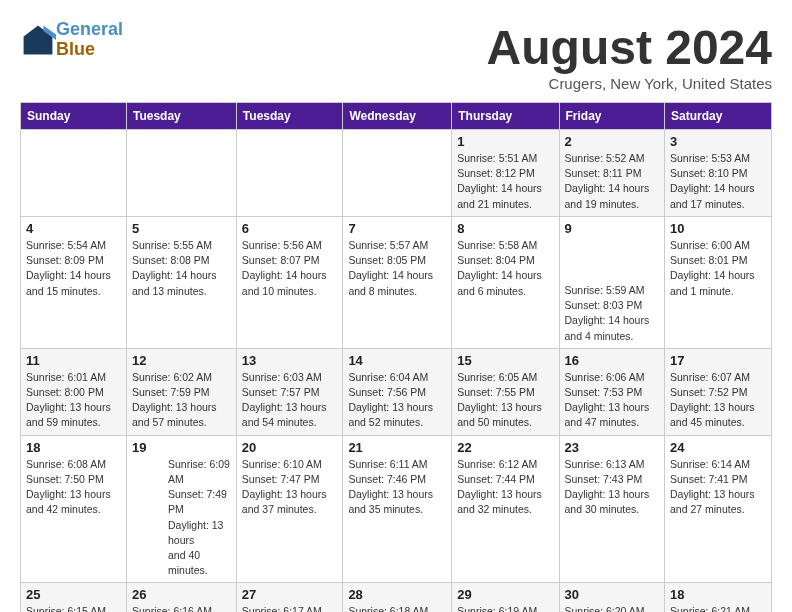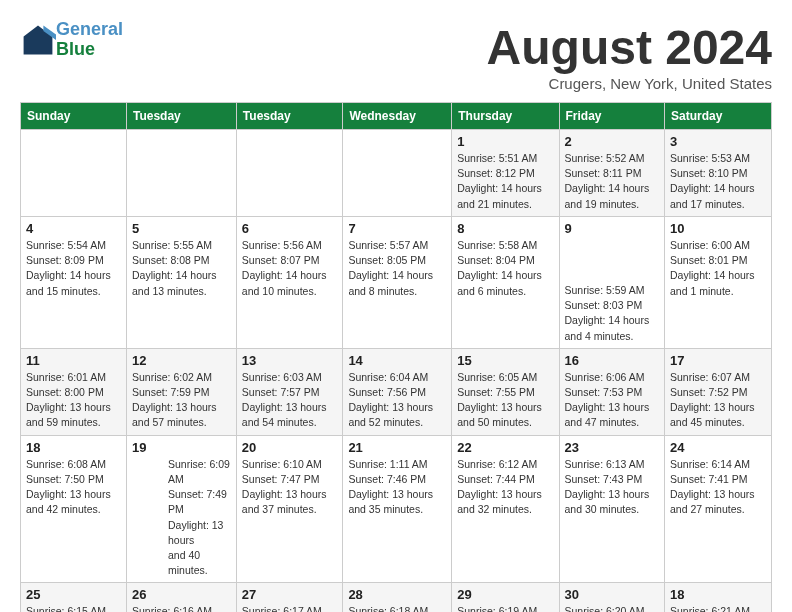--- a/index.html
+++ b/index.html
@@ -44,21 +44,21 @@
     .location {
       font-size: 15px;
       color: #555;
     }
     table {
       width: 100%;
       border-collapse: collapse;
       font-size: 11px;
     }
     thead tr th {
-      background-color: #15803d;
+      background-color: #4c1d95;
       color: #fff;
       text-align: left;
       padding: 6px 6px;
       font-size: 12px;
       font-weight: bold;
       border: 1px solid #ccc;
     }
     tbody tr td {
       border: 1px solid #ccc;
       vertical-align: top;
@@ -90,21 +90,21 @@
 <body>
 
 <div class="header">
   <div class="logo">
     <svg class="logo-icon" viewBox="0 0 40 40">
       <polygon points="20,4 36,16 36,36 4,36 4,16" fill="#1a3a5c"></polygon>
       <polygon points="26,4 40,14 40,20 26,10" fill="#4a90c4"></polygon>
     </svg>
     <div class="logo-text">
       <div><span>General</span></div>
-      <div style="color:#15803d">Blue</div>
+      <div style="color:#a16207">Blue</div>
     </div>
   </div>
   <div class="title-block">
     <div class="month-title">August 2024</div>
     <div class="location">Crugers, New York, United States</div>
   </div>
 </div>
 
 <table>
   <thead>
@@ -265,21 +265,21 @@
         </td>
         <td>
           <span class="day-num">20</span>
           <div class="day-info" style="white-space: pre-line;">Sunrise: 6:10 AM
 Sunset: 7:47 PM
 Daylight: 13 hours
 and 37 minutes.</div>
         </td>
         <td>
           <span class="day-num">21</span>
-          <div class="day-info" style="white-space: pre-line;">Sunrise: 1:11 AM
+          <div class="day-info" style="white-space: pre-line;">Sunrise: 6:11 AM
 Sunset: 7:46 PM
 Daylight: 13 hours
 and 35 minutes.</div>
         </td>
         <td>
           <span class="day-num">22</span>
           <div class="day-info" style="white-space: pre-line;">Sunrise: 6:12 AM
 Sunset: 7:44 PM
 Daylight: 13 hours
 and 32 minutes.</div>

